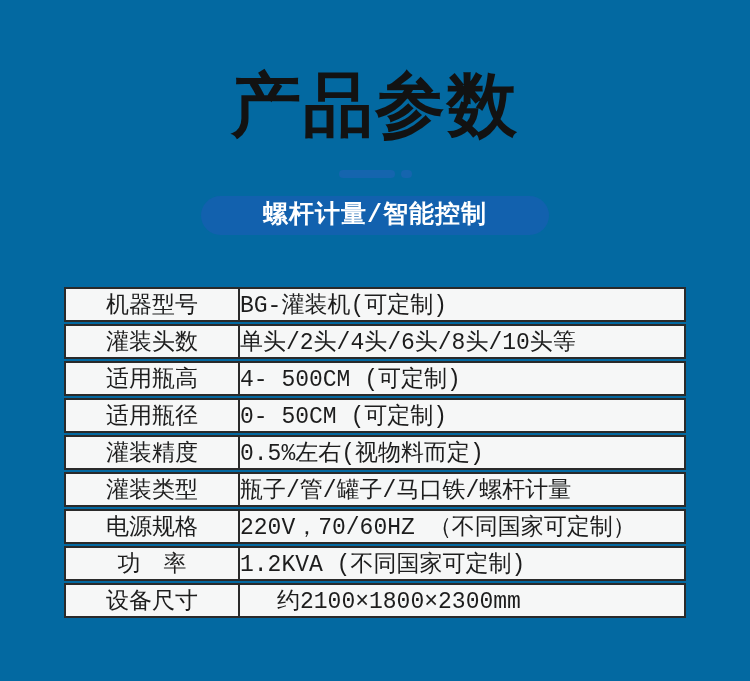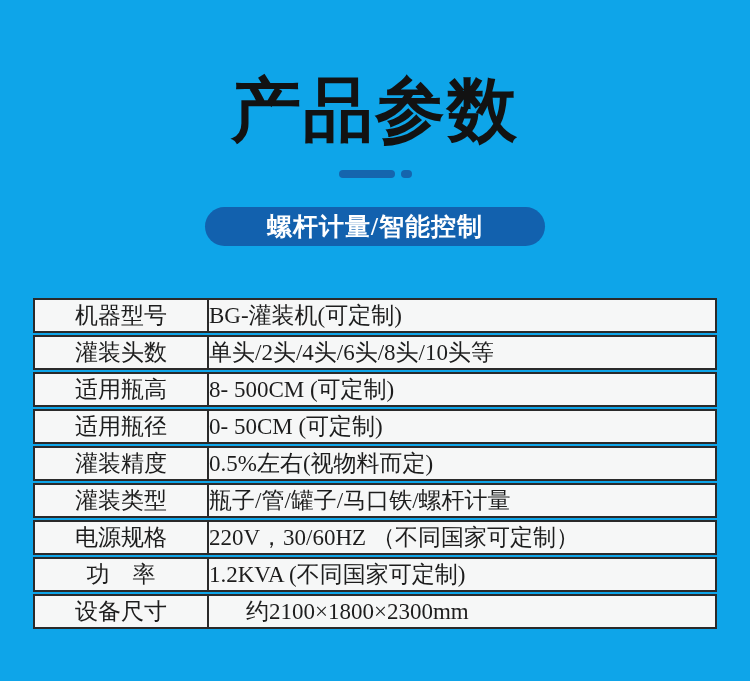--- a/index.html
+++ b/index.html
@@ -4,22 +4,22 @@
 <style>
   html, body {
     margin: 0;
     padding: 0;
     background: #ffffff;
   }
   .page {
     position: relative;
     width: 750px;
     height: 681px;
-    background: #0ea5e9;
-    font-family: Liberation Serif, serif;
+    background: #0369a1;
+    font-family: Liberation Mono, monospace;
     overflow: hidden;
   }
   .title {
     margin: 0;
     padding-top: 76px;
     text-align: center;
     font-size: 70px;
     line-height: 1;
     font-weight: 900;
     letter-spacing: 2px;
@@ -39,39 +39,39 @@
     border-radius: 4px;
     background: #1565ae;
   }
   .divider .dot {
     width: 11px;
     height: 8px;
     border-radius: 4px;
     background: #1565ae;
   }
   .badge-wrap {
-    margin-top: 29px;
+    margin-top: 18px;
     display: flex;
     justify-content: center;
   }
   .badge {
     height: 39px;
     line-height: 39px;
     padding: 0 62px;
     border-radius: 20px;
     background: #1261ae;
     color: #ffffff;
     font-size: 25px;
     font-weight: bold;
     letter-spacing: 1px;
     white-space: nowrap;
   }
   .spec-table {
     margin: 52px auto 0 auto;
-    width: 684px;
+    width: 622px;
   }
   .spec-row {
     display: flex;
     align-items: stretch;
     box-sizing: border-box;
     height: 35px;
     border: 2px solid #2a2a2a;
     background: #f6f7f7;
     margin-bottom: 2px;
   }
@@ -121,41 +121,41 @@
       <div class="cell value">BG-灌装机(可定制)</div>
     </div>
 
     <div class="spec-row">
       <div class="cell label">灌装头数</div>
       <div class="cell value">单头/2头/4头/6头/8头/10头等</div>
     </div>
 
     <div class="spec-row">
       <div class="cell label">适用瓶高</div>
-      <div class="cell value">8- 500CM (可定制)</div>
+      <div class="cell value">4- 500CM (可定制)</div>
     </div>
 
     <div class="spec-row">
       <div class="cell label">适用瓶径</div>
       <div class="cell value">0- 50CM (可定制)</div>
     </div>
 
     <div class="spec-row">
       <div class="cell label">灌装精度</div>
       <div class="cell value">0.5%左右(视物料而定)</div>
     </div>
 
     <div class="spec-row">
       <div class="cell label">灌装类型</div>
       <div class="cell value">瓶子/管/罐子/马口铁/螺杆计量</div>
     </div>
 
     <div class="spec-row">
       <div class="cell label">电源规格</div>
-      <div class="cell value">220V，30/60HZ （不同国家可定制）</div>
+      <div class="cell value">220V，70/60HZ （不同国家可定制）</div>
     </div>
 
     <div class="spec-row">
       <div class="cell label">功　率</div>
       <div class="cell value">1.2KVA (不同国家可定制)</div>
     </div>
 
     <div class="spec-row">
       <div class="cell label">设备尺寸</div>
       <div class="cell value">约2100×1800×2300mm</div>

